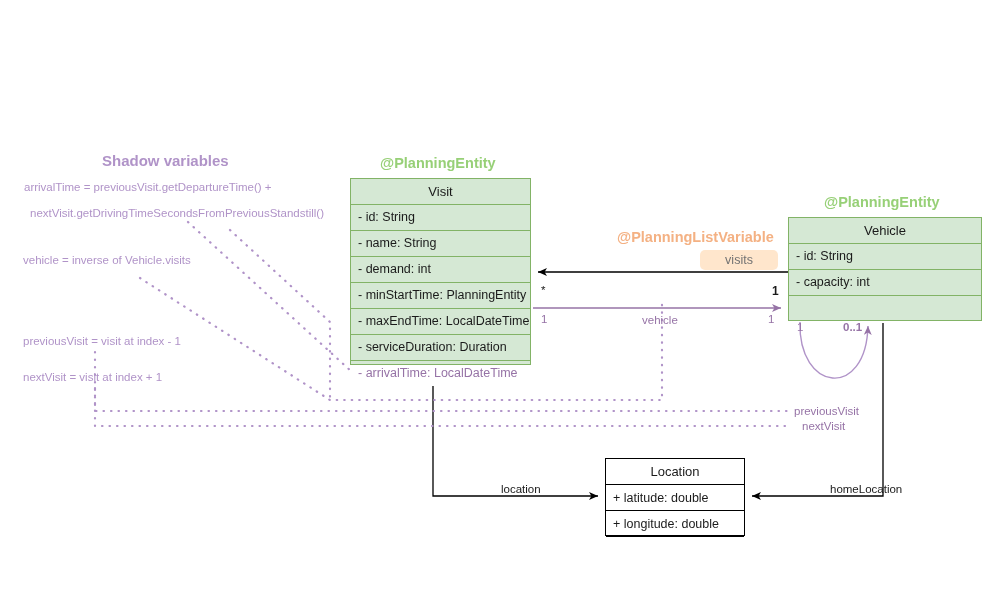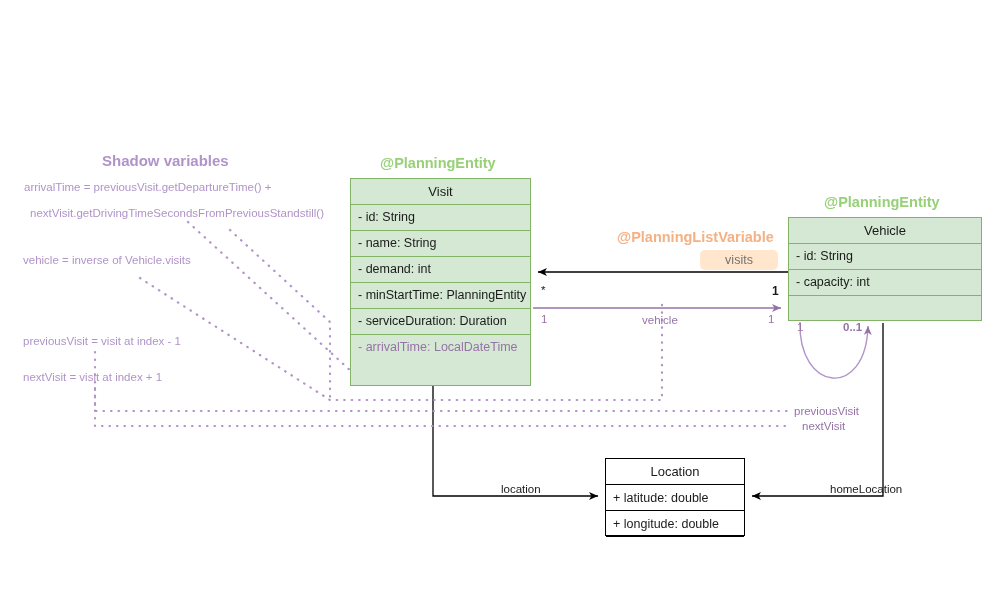--- a/index.html
+++ b/index.html
@@ -173,26 +173,27 @@
   <div class="shadow-head">Shadow variables</div>
 
   <div class="shadow-note" style="left:24px; top:181px;">arrivalTime = previousVisit.getDepartureTime() +</div>
   <div class="shadow-note" style="left:30px; top:207px;">nextVisit.getDrivingTimeSecondsFromPreviousStandstill()</div>
   <div class="shadow-note" style="left:23px; top:254px;">vehicle = inverse of Vehicle.visits</div>
   <div class="shadow-note" style="left:23px; top:335px;">previousVisit = visit at index - 1</div>
   <div class="shadow-note" style="left:23px; top:371px;">nextVisit = visit at index + 1</div>
 
   <div class="stereotype green" style="left:380px; top:155px;">@PlanningEntity</div>
 
-  <div class="uml-class" id="visit-class" style="left:350px; top:178px; width:181px; height:208px;">
+  <div class="uml-class" id="visit-class" style="left:350px; top:178px; width:181px; height:187px;">
     <div class="uml-row head">Visit</div>
     <div class="uml-row">- id: String</div>
     <div class="uml-row">- name: String</div>
     <div class="uml-row">- demand: int</div>
     <div class="uml-row">- minStartTime: PlanningEntity</div>
+    <div class="uml-row">- maxEndTime: LocalDateTime</div>
     <div class="uml-row">- serviceDuration: Duration</div>
     <div class="uml-row shadow last">- arrivalTime: LocalDateTime</div>
   </div>
 
   <div class="stereotype green" style="left:824px; top:194px;">@PlanningEntity</div>
 
   <div class="uml-class" id="vehicle-class" style="left:788px; top:217px; width:194px; height:104px;">
     <div class="uml-row head">Vehicle</div>
     <div class="uml-row">- id: String</div>
     <div class="uml-row">- capacity: int</div>

